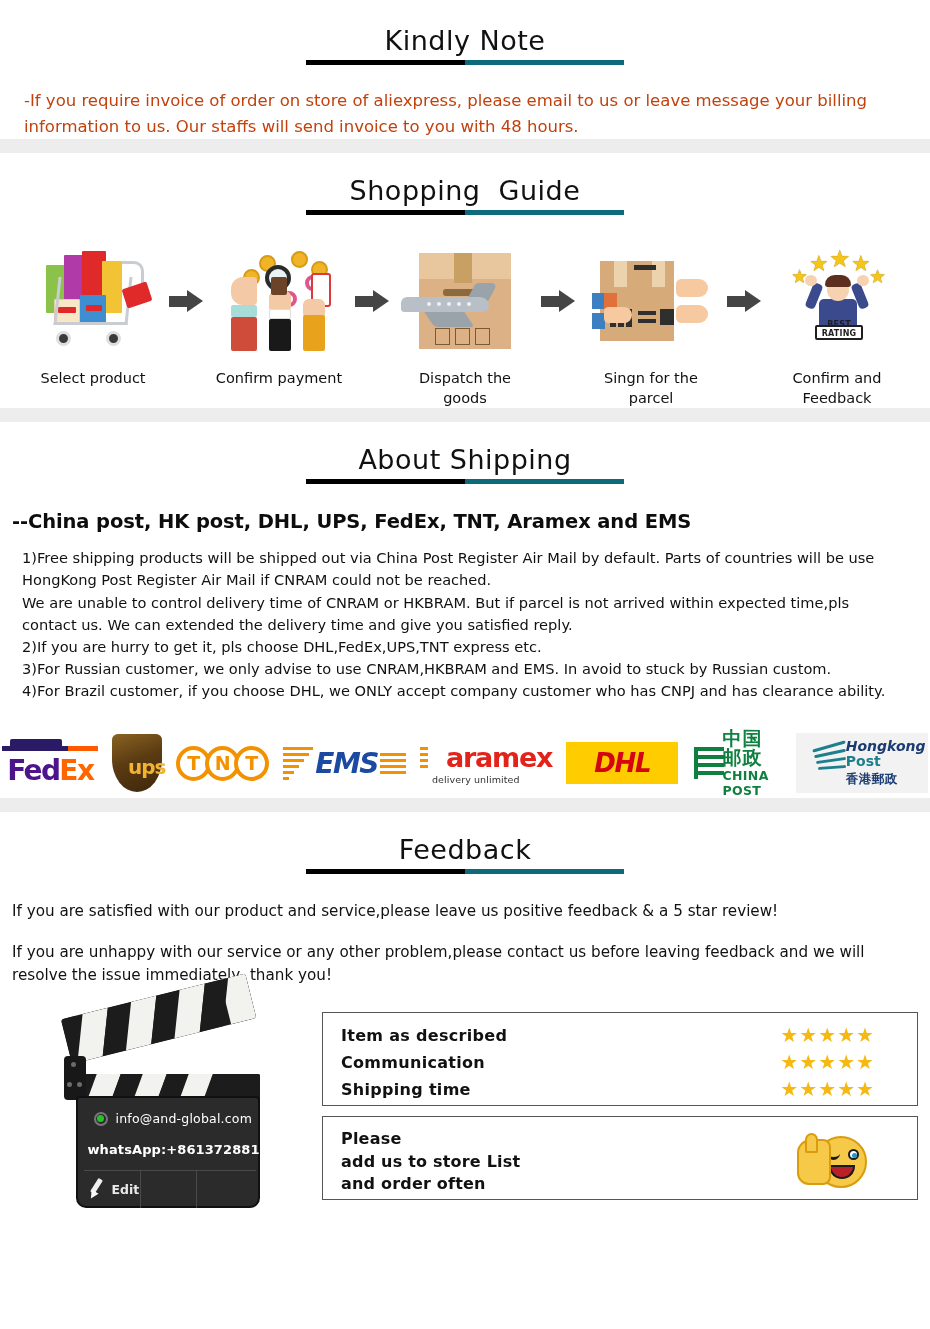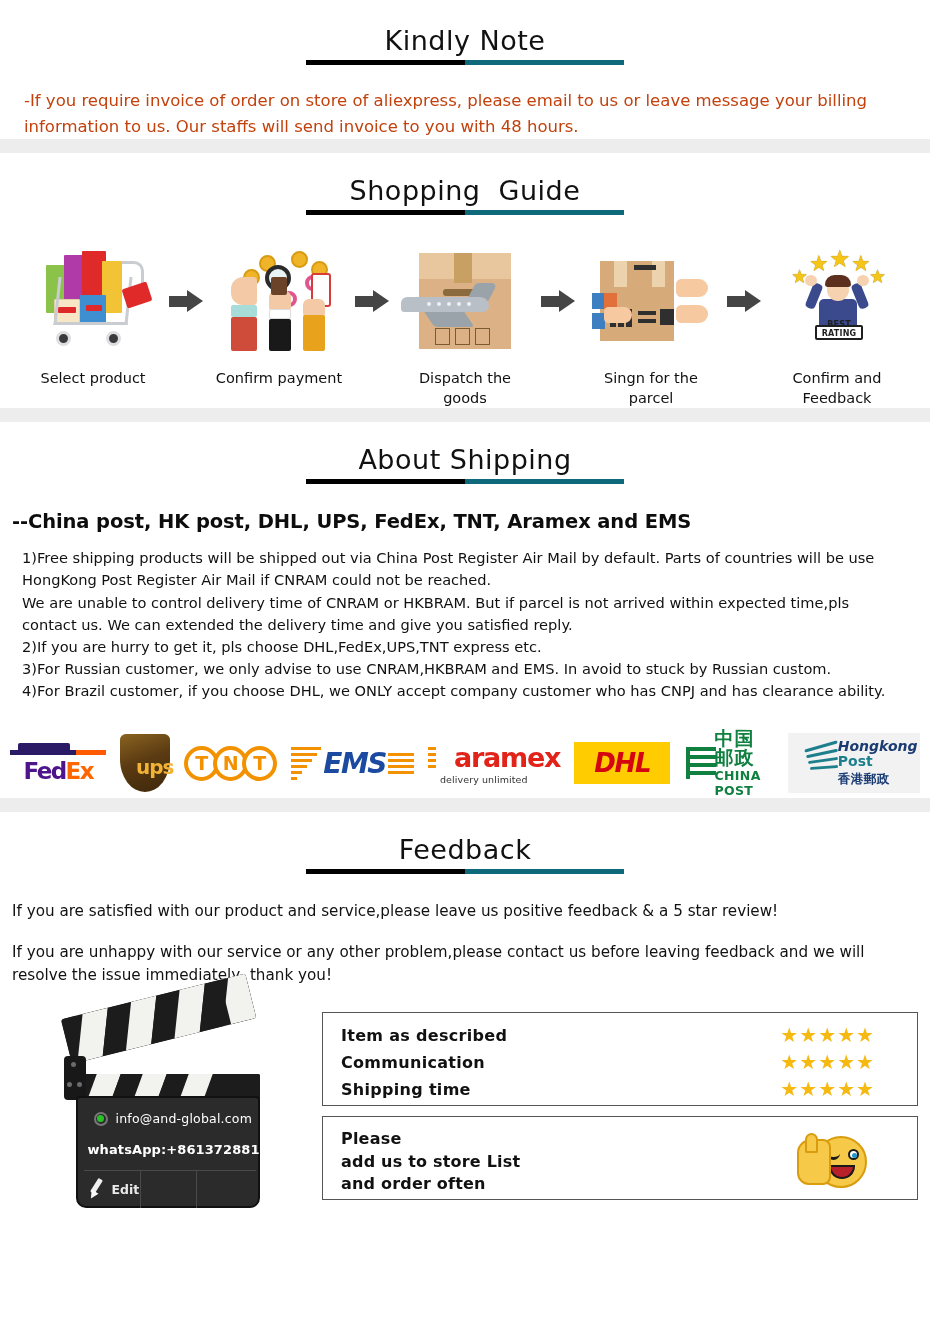--- a/index.html
+++ b/index.html
@@ -153,21 +153,21 @@
     justify-content: center;
     gap: 14px;
     padding: 0 14px;
     height: 70px;
   }
   .logo { display: flex; align-items: center; justify-content: center; height: 62px; }
 
   .lg-fedex { flex-direction: column; }
   .fedex-bar { width: 96px; height: 15px; position: relative; }
   .fedex-bar i { position: absolute; display: block; }
-  .fedex-text { font-size: 23px; font-weight: 700; letter-spacing: -1.6px; font-family: "DejaVu Sans", sans-serif; }
+  .fedex-text { font-size: 28px; font-weight: 700; letter-spacing: -1.6px; font-family: "DejaVu Sans", sans-serif; }
   .fedex-text .a { color: #4d148c; }
   .fedex-text .b { color: #ff6600; }
 
   .ups-shield {
     width: 50px; height: 58px;
     background: linear-gradient(160deg, #8a6321 0%, #5b3b12 45%, #3e270b 100%);
     border-radius: 6px 6px 26px 26px / 6px 6px 34px 34px;
     display: flex; align-items: flex-end; justify-content: center;
     padding-bottom: 13px;
   }
@@ -192,21 +192,21 @@
   .ems-r i { width: 26px; }
   .ems-txt { color: #1b4aa0; font-size: 28px; font-weight: 700; font-style: italic; letter-spacing: -1.5px; margin: 0 2px; }
 
   .aramex { display: flex; flex-direction: column; align-items: flex-start; }
   .aramex-row { display: flex; align-items: center; gap: 18px; }
   .aramex-bars { display: flex; flex-direction: column; gap: 2.5px; }
   .aramex-bars i { display: block; width: 8px; height: 3.5px; background: #f39200; }
   .aramex-name { color: #e2231a; font-size: 27px; font-weight: 700; letter-spacing: -1.2px; }
   .aramex-sub { color: #333; font-size: 9.5px; margin-left: 12px; margin-top: 1px; letter-spacing: .1px; }
 
-  .dhl { width: 96px; height: 42px; background: #ffcc00; display: flex; align-items: center; justify-content: center; }
+  .dhl { width: 112px; height: 42px; background: #ffcc00; display: flex; align-items: center; justify-content: center; }
   .dhl span { color: #d40511; font-size: 26px; font-weight: 700; font-style: italic; letter-spacing: -1.2px; }
 
   .chinapost { display: flex; align-items: center; gap: 5px; }
   .cp-mark { width: 38px; height: 40px; position: relative; }
   .cp-mark i { position: absolute; display: block; height: 4px; background: #0f8040; }
   .cp-txt { display: flex; flex-direction: column; }
   .cp-cn { color: #0f8040; font-size: 19px; font-weight: 700; letter-spacing: 1px; line-height: 1.05; }
   .cp-en { color: #0f8040; font-size: 12.5px; font-weight: 600; letter-spacing: .4px; }
 
   .hkpost { width: 132px; height: 60px; background: #f2f2f2; position: relative; display: flex; align-items: center; }

